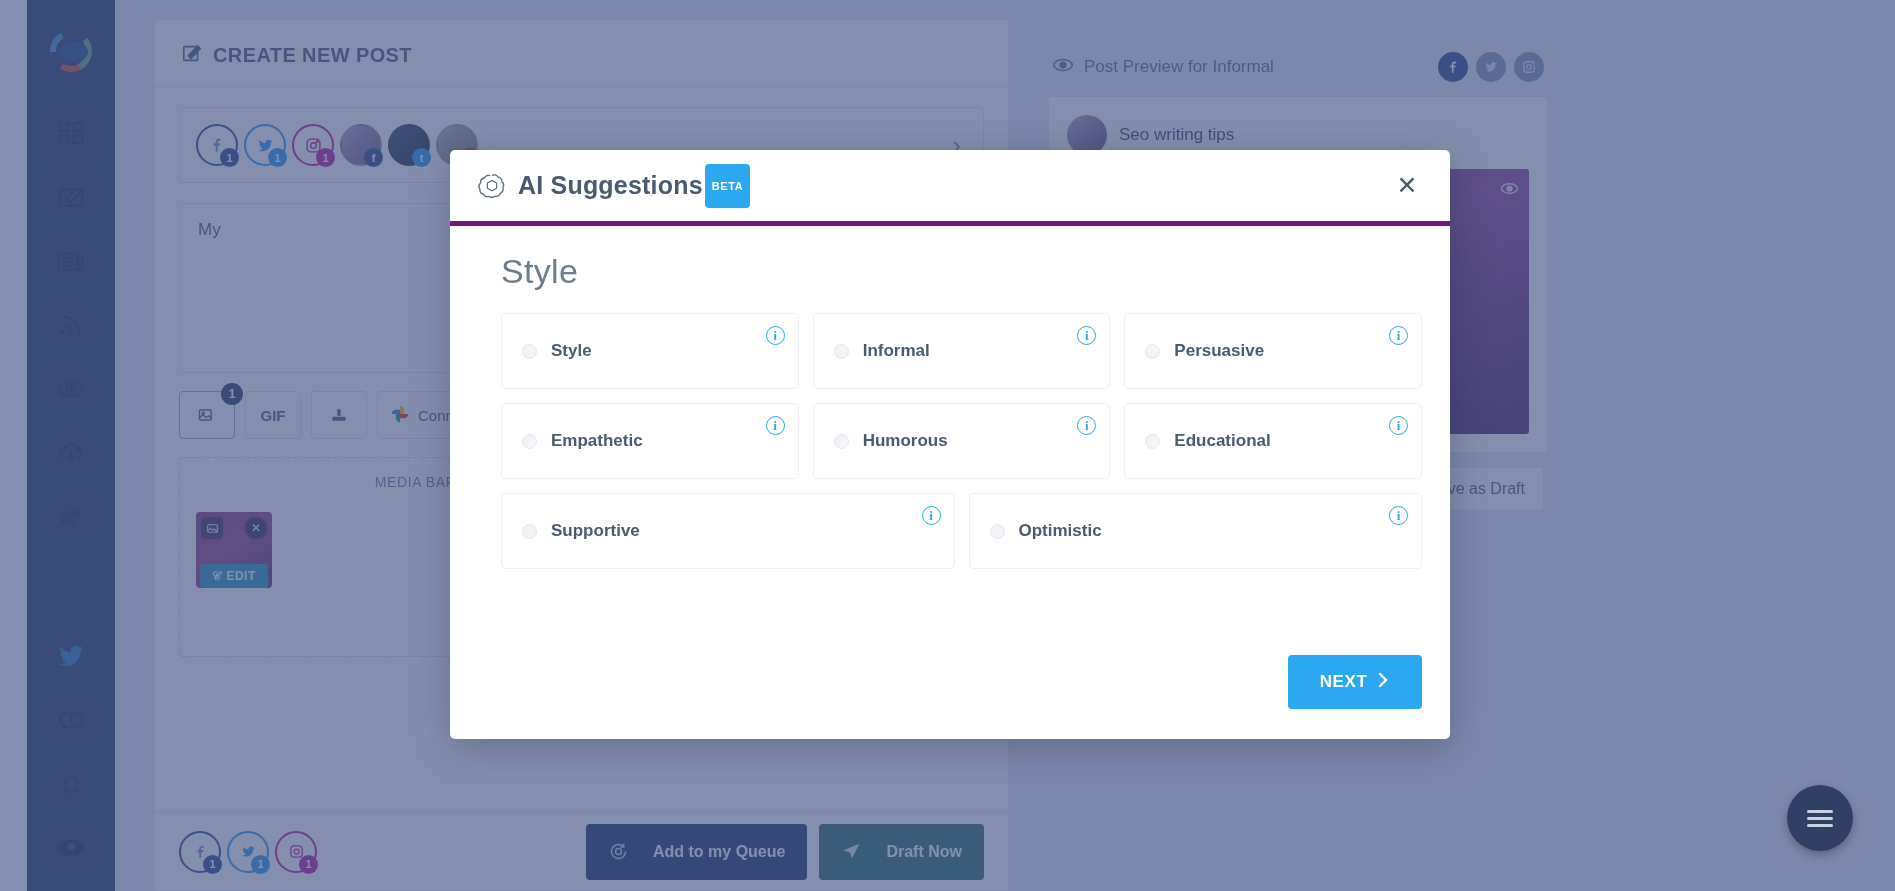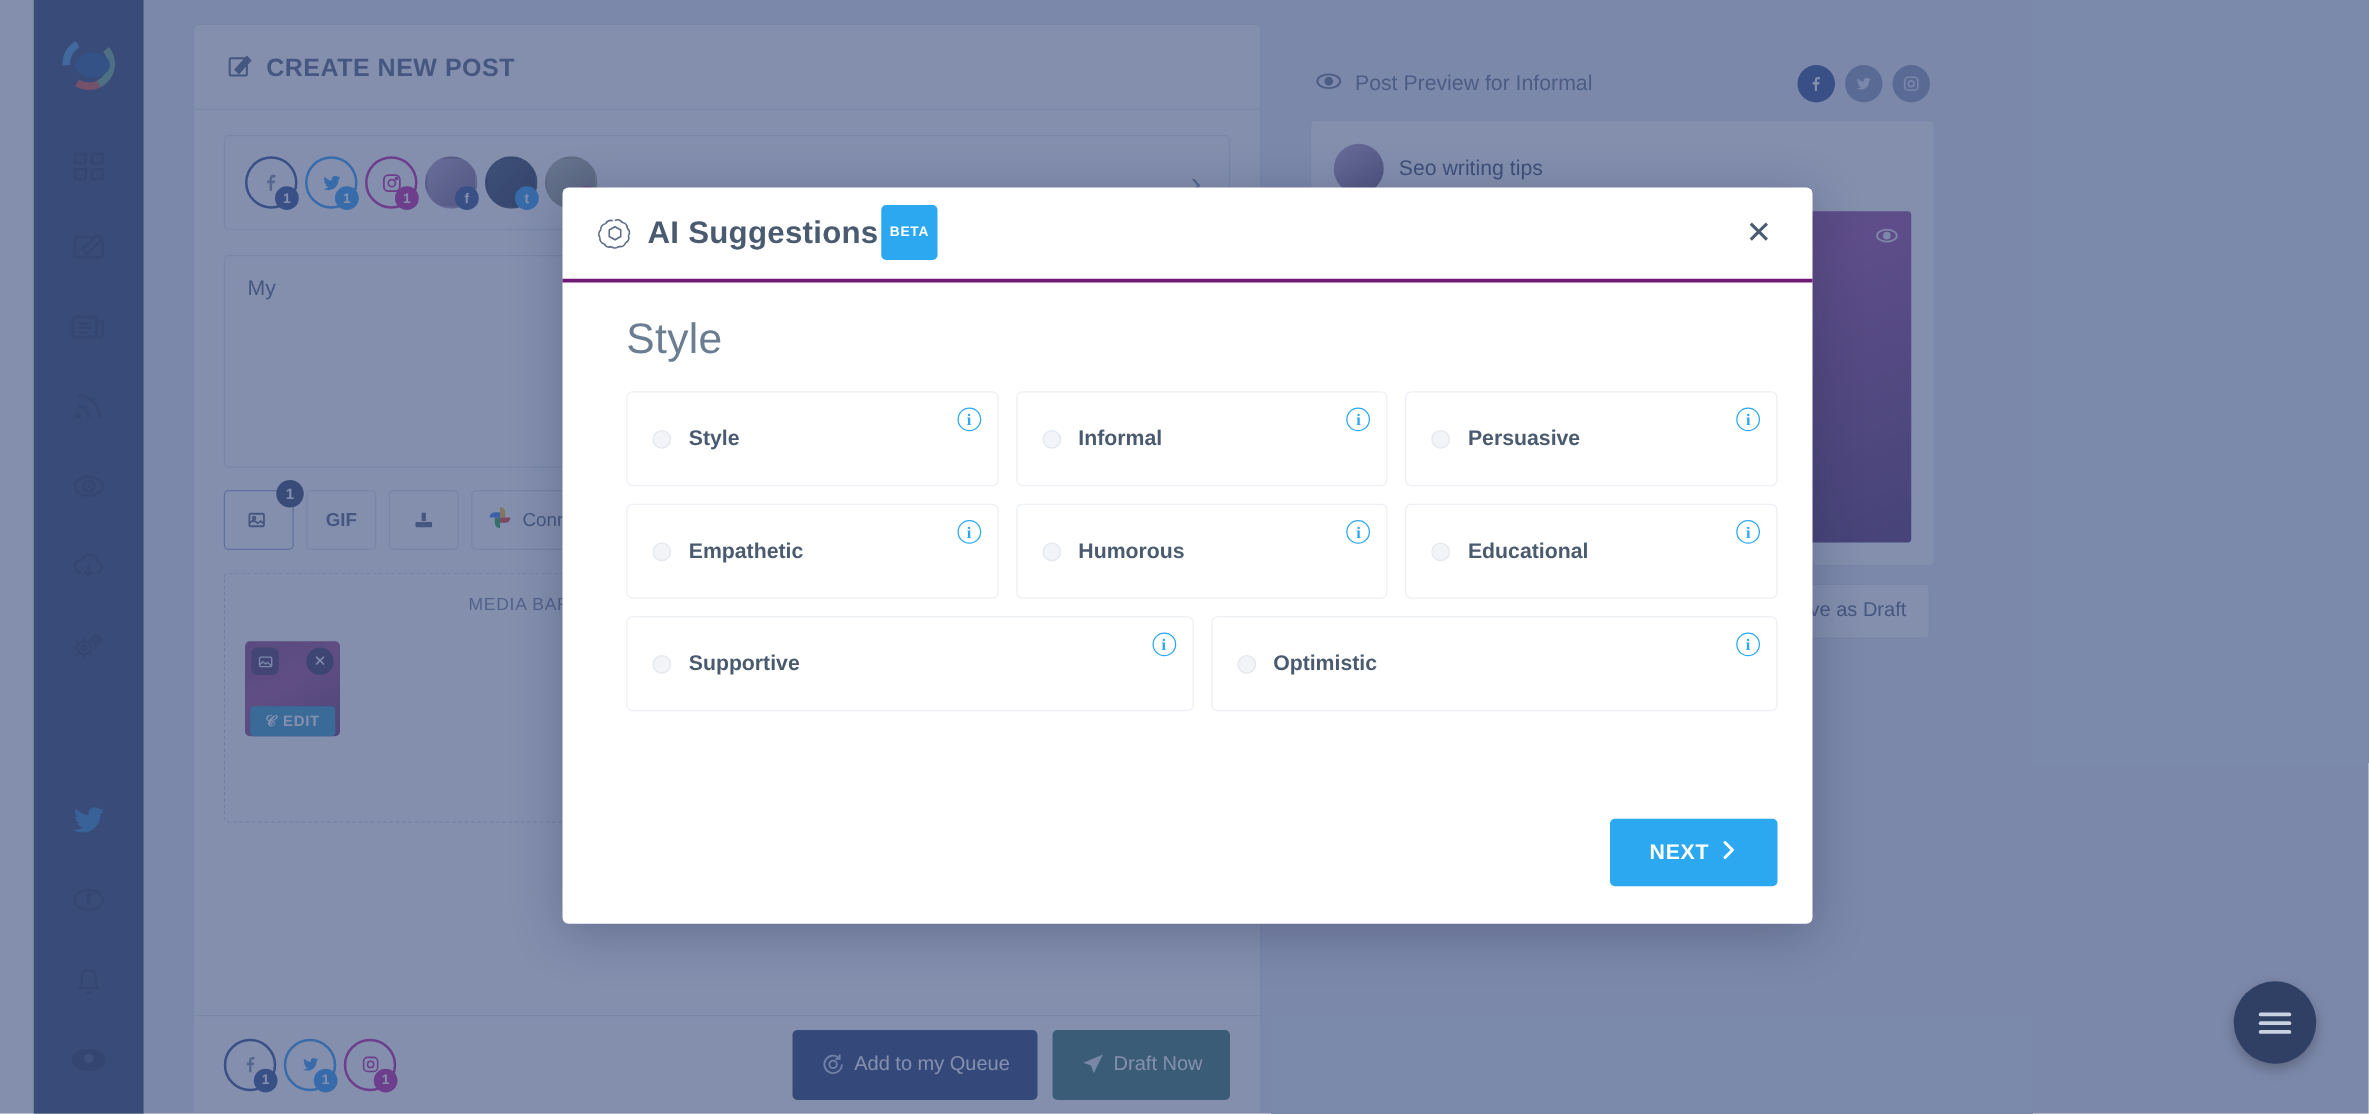--- a/index.html
+++ b/index.html
@@ -120,21 +120,21 @@
   }
 
   .footer-bar {
     position: absolute; left: 40px; top: 812px; width: 853px; height: 78px; background: #fff;
     border-top: 1px solid #e6eaf0; display: flex; align-items: center; padding: 0 24px; gap: 14px;
   }
   .foot-avs { display: flex; }
   .foot-btns { margin-left: auto; display: flex; gap: 12px; }
   .fbtn {
     height: 56px; border-radius: 4px; color: #fff; font-size: 16px; display: flex; align-items: center;
-    gap: 6px; padding: 0 22px; font-weight: 400;
+    gap: 24px; padding: 0 22px; font-weight: 700;
   }
   .fbtn.queue { background: #2f4573; }
   .fbtn.sched { background: #3a7fba; }
   .fbtn.now { background: #3f7a6e; }
 
   
   .panel-right { position: absolute; left: 933px; top: 20px; width: 500px; }
   .pr-head { display: flex; align-items: center; gap: 10px; color: #6b7a94; font-size: 17px; padding: 32px 4px 14px 4px; }
   .pr-nets { margin-left: auto; display: flex; gap: 8px; }
   .pr-net { width: 30px; height: 30px; border-radius: 50%; display: flex; align-items: center; justify-content: center; color: #fff; font-size: 15px; }
@@ -161,21 +161,21 @@
   .fab .bars div { height: 3px; background: #c9d2e2; margin: 4px 0; border-radius: 2px; }
 
   
   .modal {
     position: absolute; left: 450px; top: 150px; width: 1000px; height: 589px;
     background: #fff; border-radius: 5px; z-index: 100;
     box-shadow: 0 8px 40px rgba(20,30,60,.28);
     display: flex; flex-direction: column;
   }
   .modal-head {
-    height: 76px; border-bottom: 3px solid #701a75; display: flex; align-items: center;
+    height: 76px; border-bottom: 5px solid #701a75; display: flex; align-items: center;
     padding: 0 28px; position: relative;
   }
   .oai-logo { width: 28px; height: 28px; margin-right: 12px; flex: none; }
   .modal-title { font-size: 25px; font-weight: 700; color: #4a5b70; letter-spacing: .2px; }
   .beta {
     background: #2ba8f0; color: #fff; font-size: 11px; font-weight: 700; letter-spacing: .6px;
     border-radius: 4px; padding: 16px 7px; margin-left: 2px; align-self: flex-start; margin-top: 14px;
   }
   .close-x {
     position: absolute; right: 26px; top: 50%; transform: translateY(-50%);

